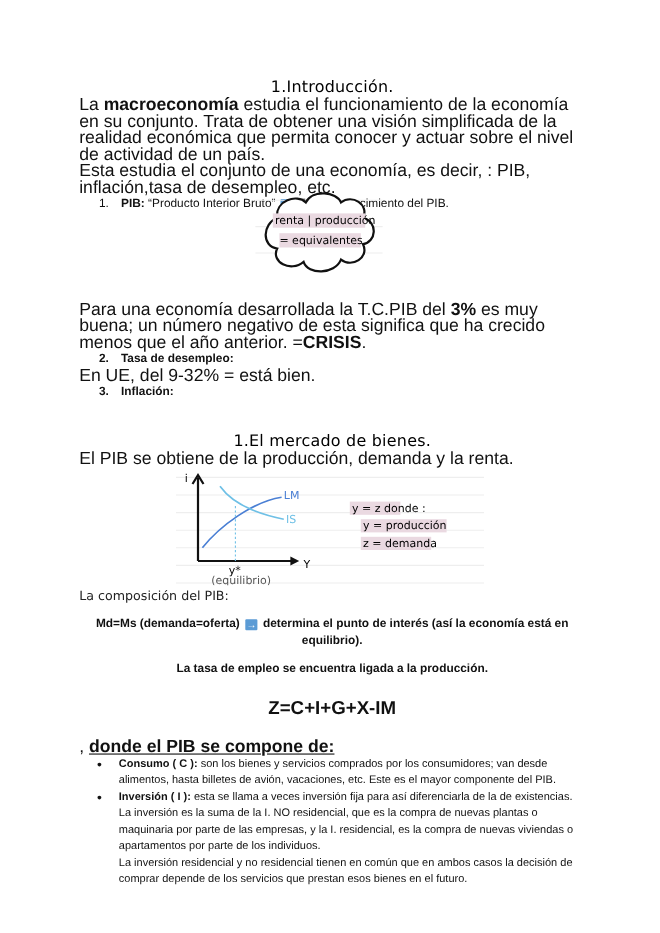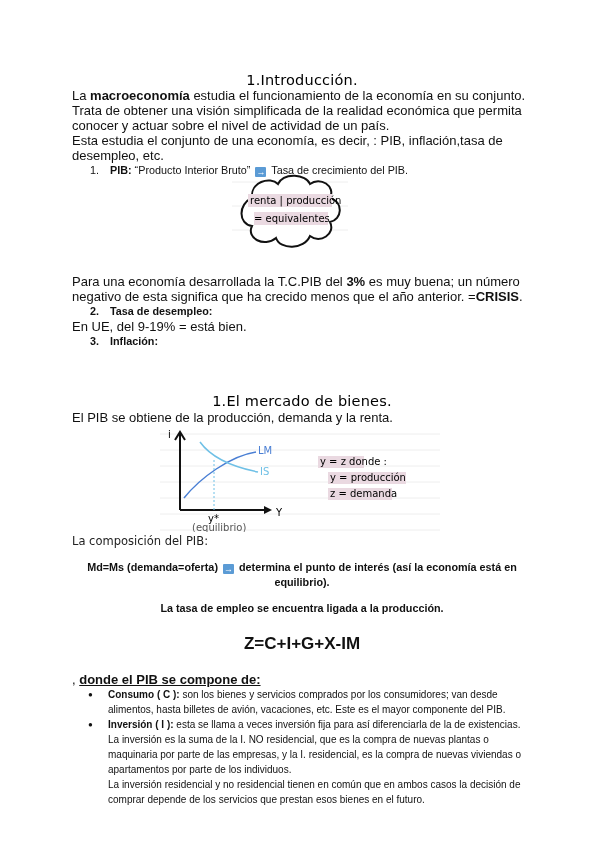--- a/index.html
+++ b/index.html
@@ -1,21 +1,21 @@
 <!DOCTYPE html>
 <html><head>
 <meta charset="utf-8">
 <style>
   html, body { margin: 0; padding: 0; background: #ffffff; }
   body { width: 600px; height: 848px; position: relative; overflow: hidden;
          font-family: "Liberation Sans", sans-serif; color: #111; }
   .page { position: absolute; left: 72px; top: 0; width: 460px; }
   .h1 { font-family: "DejaVu Sans", sans-serif; font-size: 14.5px; text-align: center;
         color: #000000; letter-spacing: 0.2px; font-weight: normal; margin: 0; }
-  .p { font-size: 13px; line-height: 15px; margin: 0; }
+  .p { font-size: 16px; line-height: 15px; margin: 0; }
   .b { font-weight: bold; }
   .li-num { display: flex; font-size: 10.8px; line-height: 15px; padding-left: 18px; }
   .li-num .n { width: 20px; }
   .arrow { display: inline-block; width: 11px; height: 10px; background: #5b9bd5;
            color: #fff; font-size: 9px; line-height: 10px; text-align: center;
            vertical-align: -1px; border-radius: 1px; margin: 0 2px; }
   .centerb { text-align: center; font-weight: bold; font-size: 10.8px; line-height: 15px; }
   .formula { text-align: center; font-weight: bold; font-size: 17px; line-height: 22px;
              font-family: "Liberation Sans", sans-serif; }
   .sub { font-family: "DejaVu Sans", sans-serif; font-size: 11.5px; color: #222; }
@@ -57,21 +57,21 @@
       <text x="22" y="54" class="handwr" font-size="9">= equivalentes</text>
     </svg>
   </div>
 
   <div style="position:absolute; top:274px; left:0; width:460px;">
     <p class="p"><span>Para una economía desarrollada la T.C.PIB del </span><span class="b">3%</span><span> es muy buena; un número negativo de esta significa que ha crecido menos que el año anterior. =</span><span class="b">CRISIS</span><span>.</span></p>
     <div class="li-num">
       <span class="n b">2.</span>
       <span class="b">Tasa de desempleo:</span>
     </div>
-    <p class="p">En UE, del 9-19% = está bien.</p>
+    <p class="p">En UE, del 9-32% = está bien.</p>
     <div class="li-num">
       <span class="n b">3.</span>
       <span class="b">Inflación:</span>
     </div>
   </div>
 
   <div style="position:absolute; top:393px; left:0; width:460px;">
     <h1 class="h1">1.El mercado de bienes.</h1>
   </div>
   <div style="position:absolute; top:410px; left:0; width:460px;">

